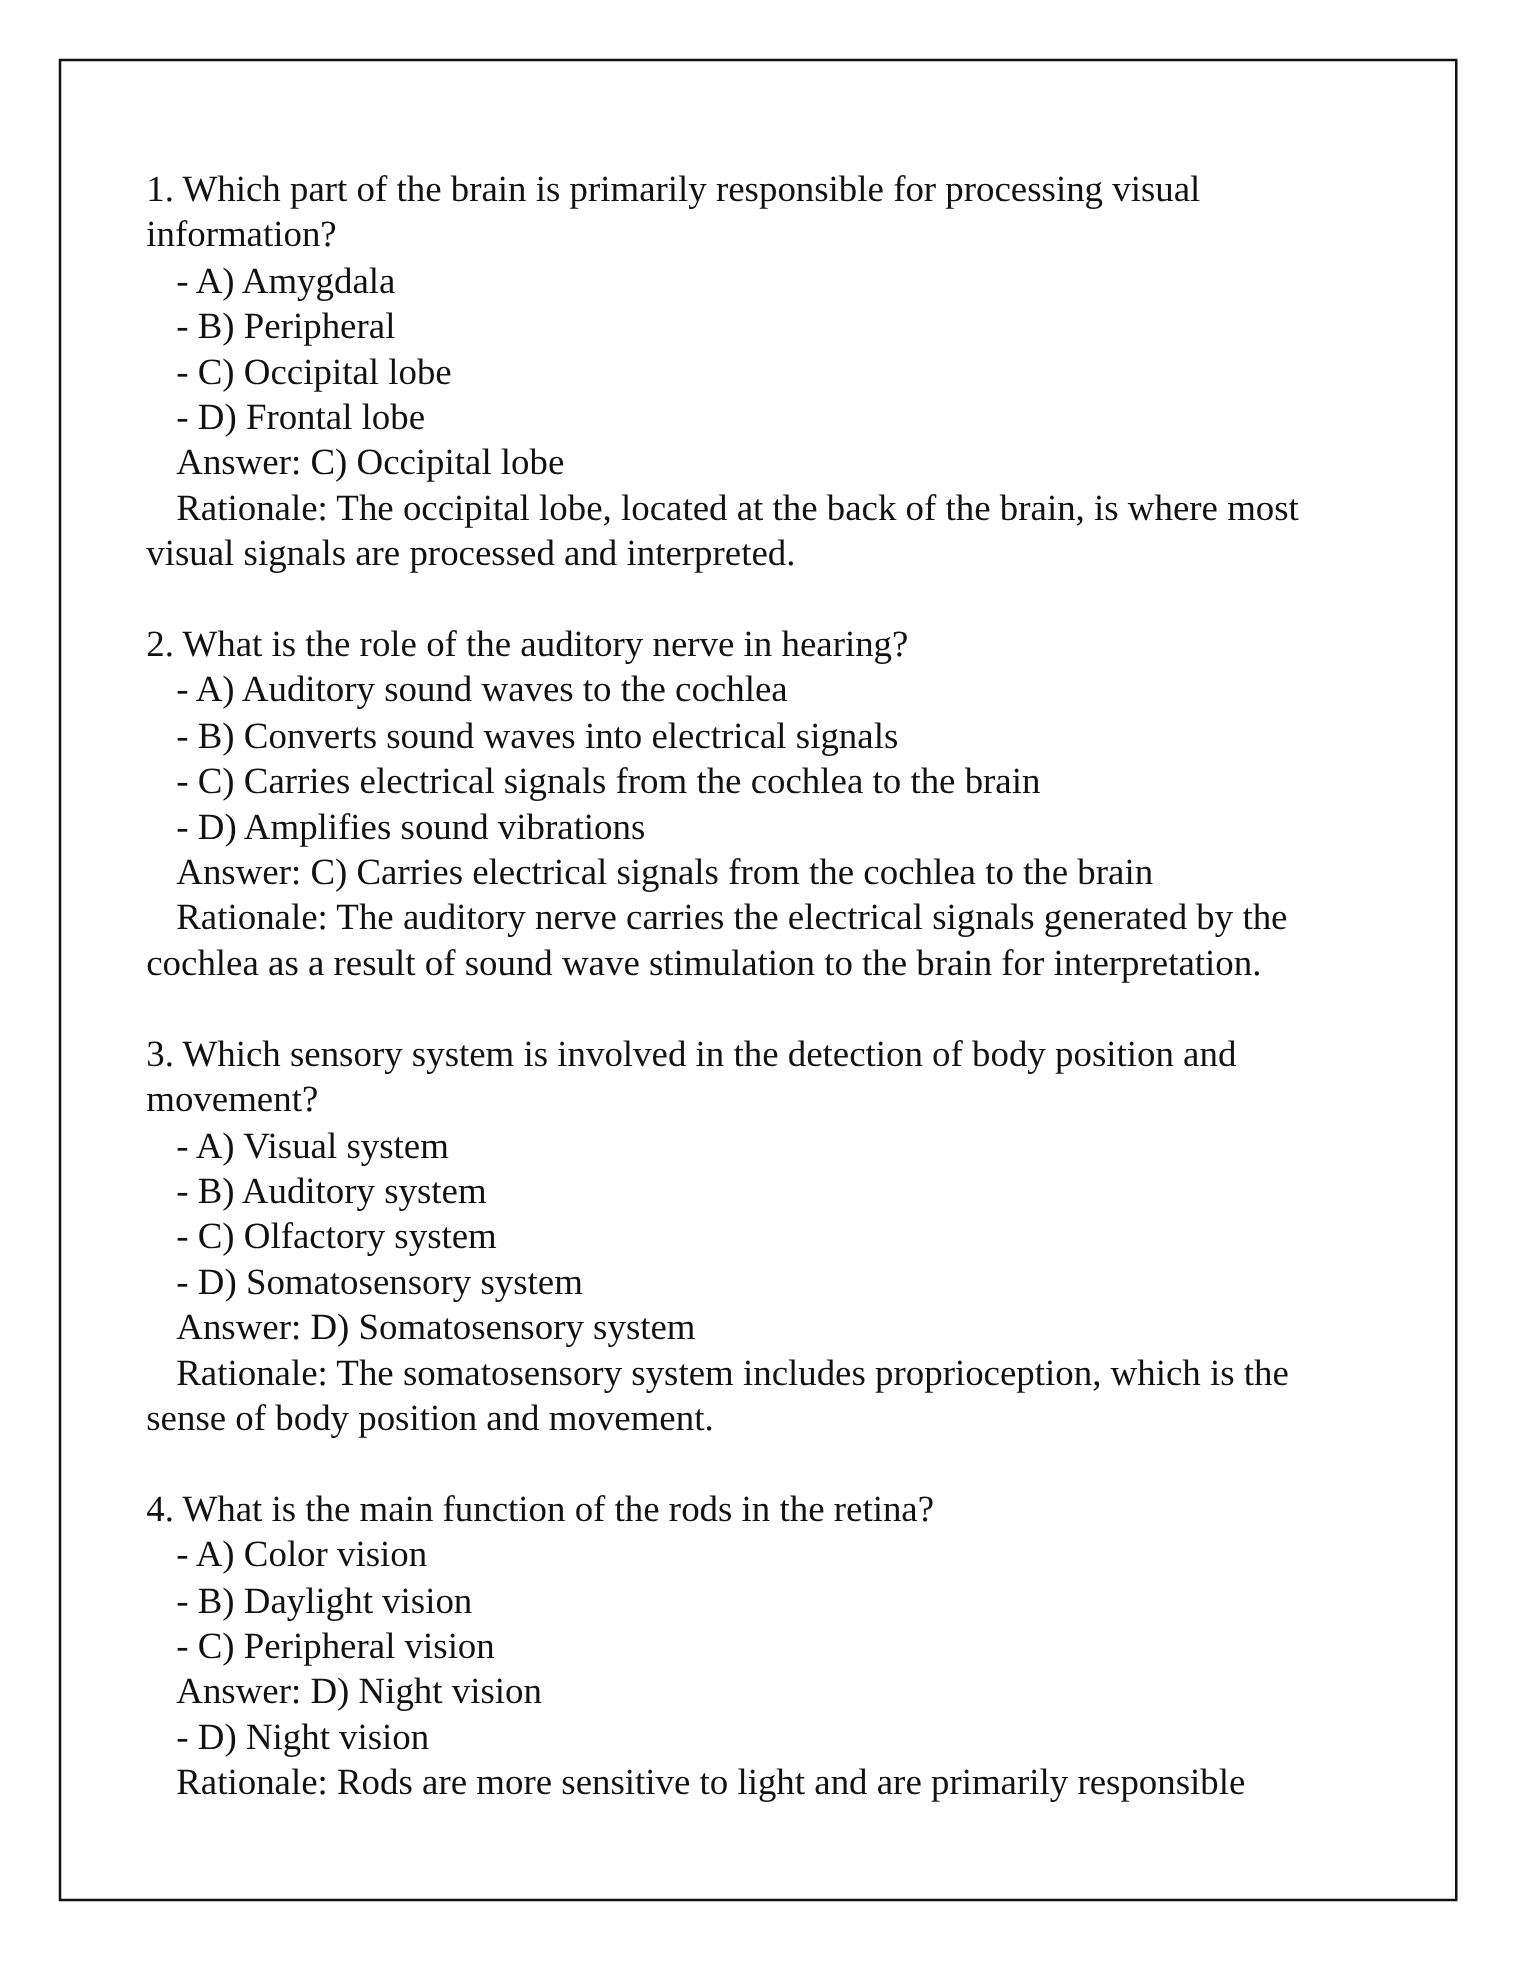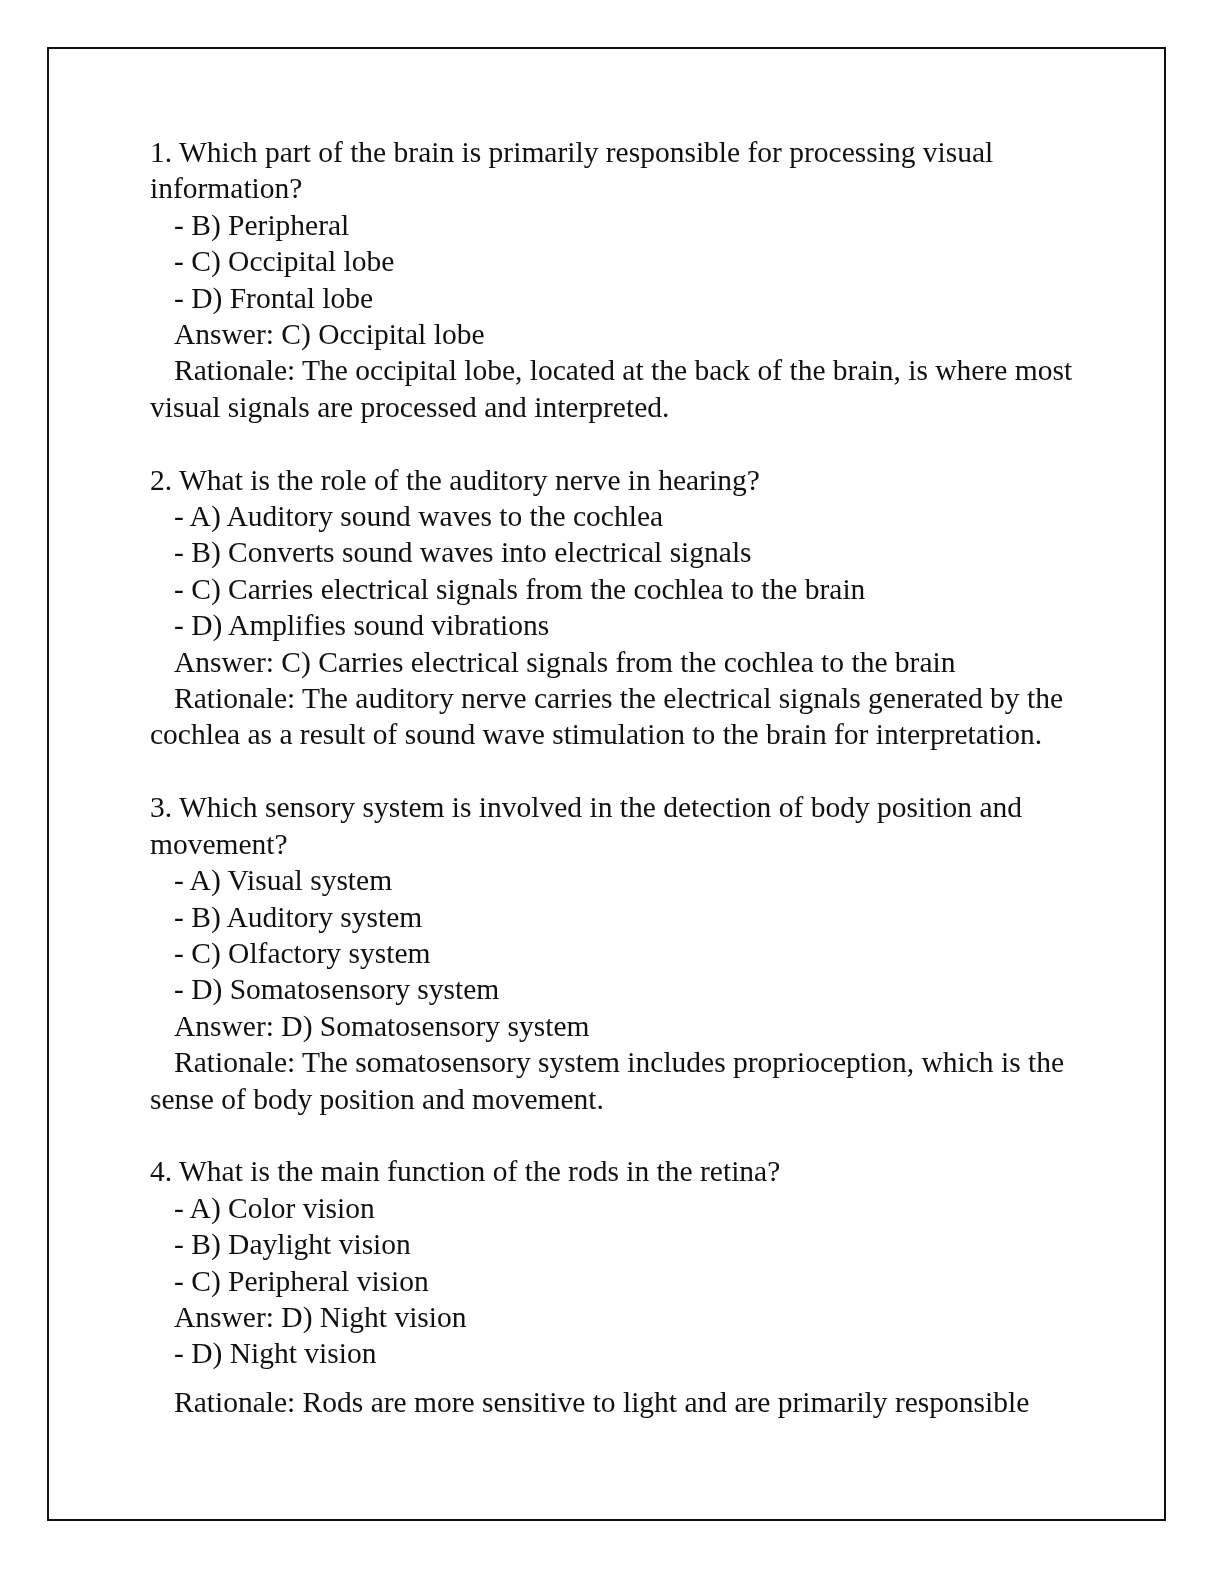--- a/index.html
+++ b/index.html
@@ -6,40 +6,41 @@
     body { width: 1224px; height: 1584px; position: relative; overflow: hidden; }
     .page-box {
       position: absolute;
       left: 47px; top: 47px;
       width: 1115px; height: 1470px;
       border: 2px solid #111111;
       background: #ffffff;
     }
     .content {
       position: absolute;
-      left: 150px; top: 134px;
+      left: 117px; top: 134px;
       width: 960px;
       font-family: "Liberation Serif", "DejaVu Serif", serif;
       font-size: 29.5px;
       line-height: 36.4px;
       color: #111111;
     }
     .question { margin: 0 0 36.4px 0; }
     .line { display: block; white-space: pre-wrap; }
     .indent { padding-left: 24px; }
   </style>
 </head>
 <body>
 
 <div class="page-box"></div>
 
 <div class="content">
 
   <div class="question">
     <span class="line">1. Which part of the brain is primarily responsible for processing visual information?</span>
+    <span class="line indent">- A) Amygdala</span>
     <span class="line indent">- B) Peripheral</span>
     <span class="line indent">- C) Occipital lobe</span>
     <span class="line indent">- D) Frontal lobe</span>
     <span class="line indent">Answer: C) Occipital lobe</span>
     <span class="line rationale-text" style="text-indent:24px;">Rationale: The occipital lobe, located at the back of the brain, is where most visual signals are processed and interpreted.</span>
   </div>
 
   <div class="question">
     <span class="line">2. What is the role of the auditory nerve in hearing?</span>
     <span class="line indent">- A) Auditory sound waves to the cochlea</span>
@@ -60,16 +61,16 @@
     <span class="line" style="text-indent:24px;">Rationale: The somatosensory system includes proprioception, which is the sense of body position and movement.</span>
   </div>
 
   <div class="question">
     <span class="line">4. What is the main function of the rods in the retina?</span>
     <span class="line indent">- A) Color vision</span>
     <span class="line indent">- B) Daylight vision</span>
     <span class="line indent">- C) Peripheral vision</span>
     <span class="line indent">Answer: D) Night vision</span>
     <span class="line indent">- D) Night vision</span>
-    <span class="line" style="text-indent:24px;margin-top:12px;">Rationale: Rods are more sensitive to light and are primarily responsible</span>
+    <span class="line" style="text-indent:24px;">Rationale: Rods are more sensitive to light and are primarily responsible</span>
   </div>
 
 </div>
 
 </body></html>

